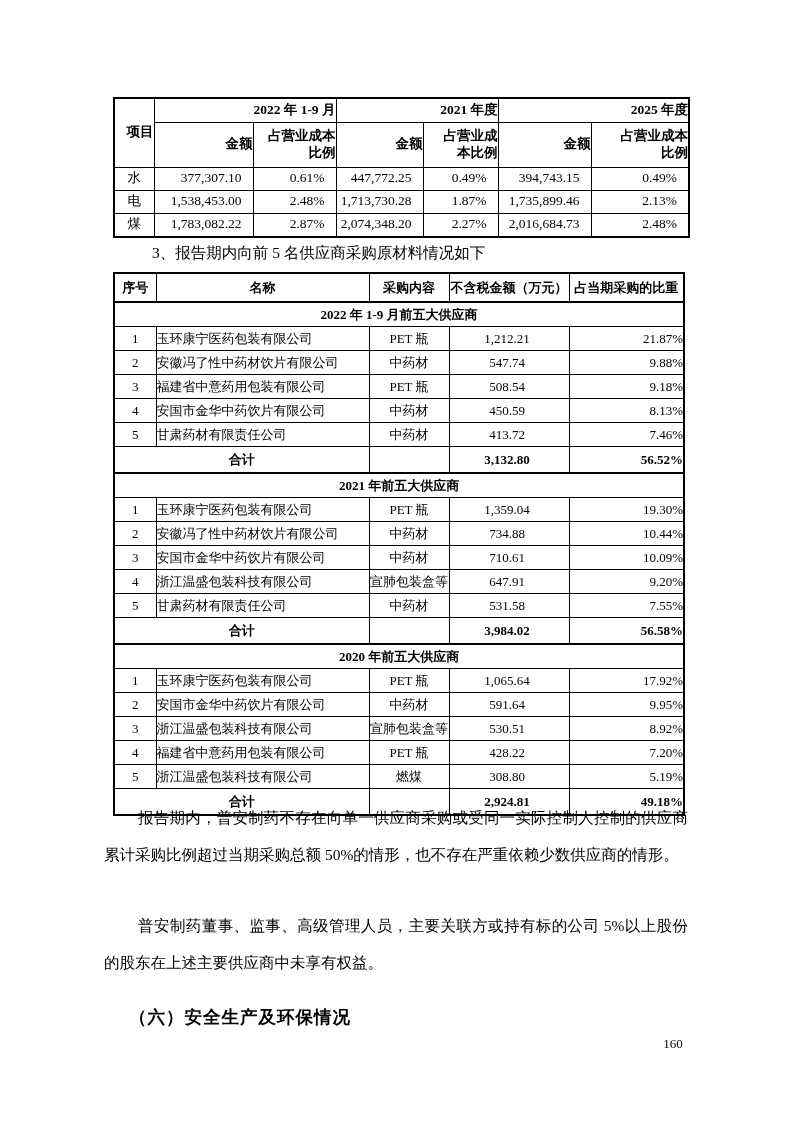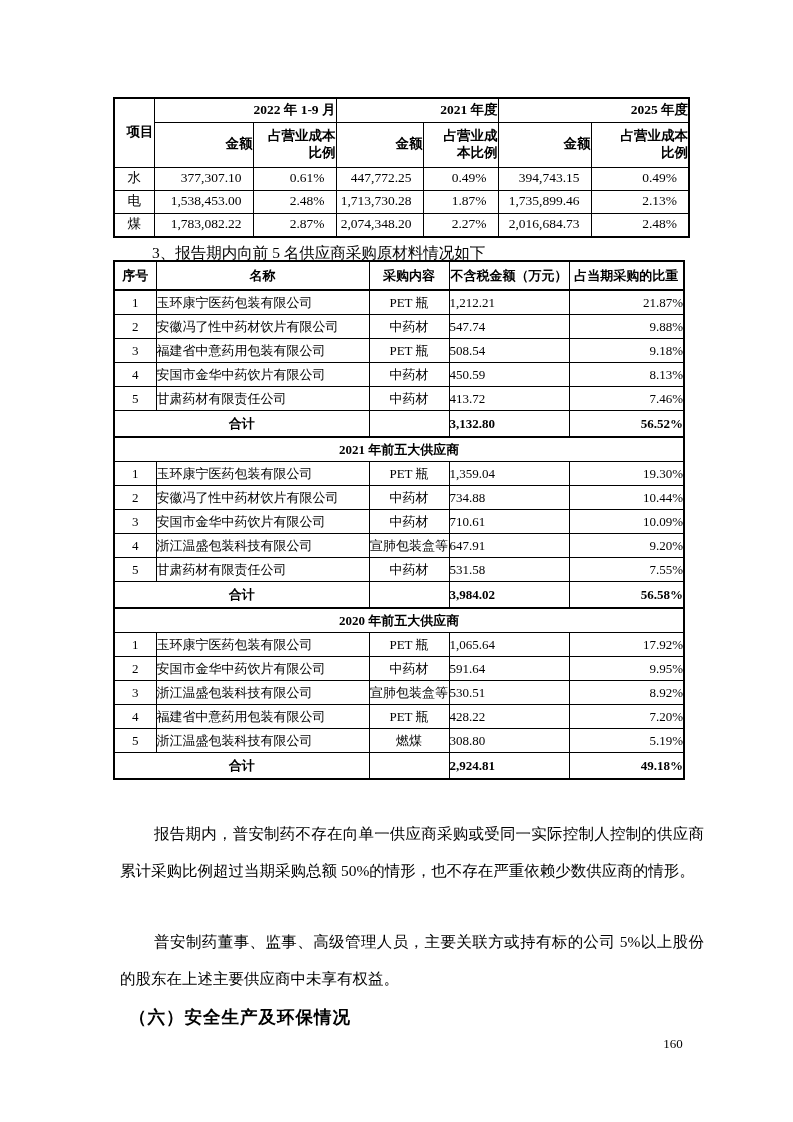--- a/index.html
+++ b/index.html
@@ -27,41 +27,41 @@
   .t1 .num{text-align:right;padding-right:11px;}
   .t1 tbody tr:first-child td,.t1 tbody tr:first-child th{border-top:1.5px solid #000;}
   .wrap2{white-space:pre-line;}
   
   .h3line{
     position:absolute;left:152px;top:243px;
     font-size:15.5px;
   }
   
   .t2{
-    position:absolute;left:113px;top:260px;width:572px;
+    position:absolute;left:113px;top:272px;width:572px;
     border:2.5px solid #000;
     font-size:13px;line-height:1.2;
   }
   .t2 th,.t2 td{border:1px solid #000;padding:0;overflow:hidden;vertical-align:middle;}
   .t2 thead th{height:27px;font-weight:bold;text-align:center;border-bottom:2px solid #000;}
   .t2 .sec td{height:23px;font-weight:bold;text-align:center;}
   .t2 .r td{height:23px;}
   .t2 .c-no{text-align:center;}
   .t2 .c-name{text-align:left;padding-left:0;}
   .t2 .c-content{text-align:center;}
-  .t2 .c-amt{text-align:left;padding-right:4px;}
+  .t2 .c-amt{text-align:center;padding-right:4px;}
   .t2 .c-ratio{text-align:right;padding-right:0;}
   .t2 .total td{height:25px;font-weight:bold;border-bottom:2px solid #000;}
   .t2 .total .c-label{text-align:center;}
   
   .para{
     position:absolute;left:104px;width:584px;
     font-size:15.5px;line-height:37px;
     text-align:justify;text-indent:2.2em;
-    margin:16px;
+    margin:0;
   }
   .p1{top:799px;}
   .p2{top:907px;}
   
   .h6{
     position:absolute;left:112px;top:988px;
     font-family:"Liberation Sans","DejaVu Sans",sans-serif;
     font-weight:bold;font-size:17.5px;letter-spacing:1px;
     margin:17px;
   }
@@ -150,20 +150,23 @@
       <tr>
         <th>序号</th>
         <th>名称</th>
         <th>采购内容</th>
         <th>不含税金额（万元）</th>
         <th>占当期采购的比重</th>
       </tr>
     </thead>
     <tbody>
 
+      <tr class="sec">
+        <td colspan="5">2022 年 1-9 月前五大供应商</td>
+      </tr>
       <tr class="r">
         <td class="c-no">1</td>
         <td class="c-name">玉环康宁医药包装有限公司</td>
         <td class="c-content">PET 瓶</td>
         <td class="c-amt">1,212.21</td>
         <td class="c-ratio">21.87%</td>
       </tr>
       <tr class="r">
         <td class="c-no">2</td>
         <td class="c-name">安徽冯了性中药材饮片有限公司</td>

